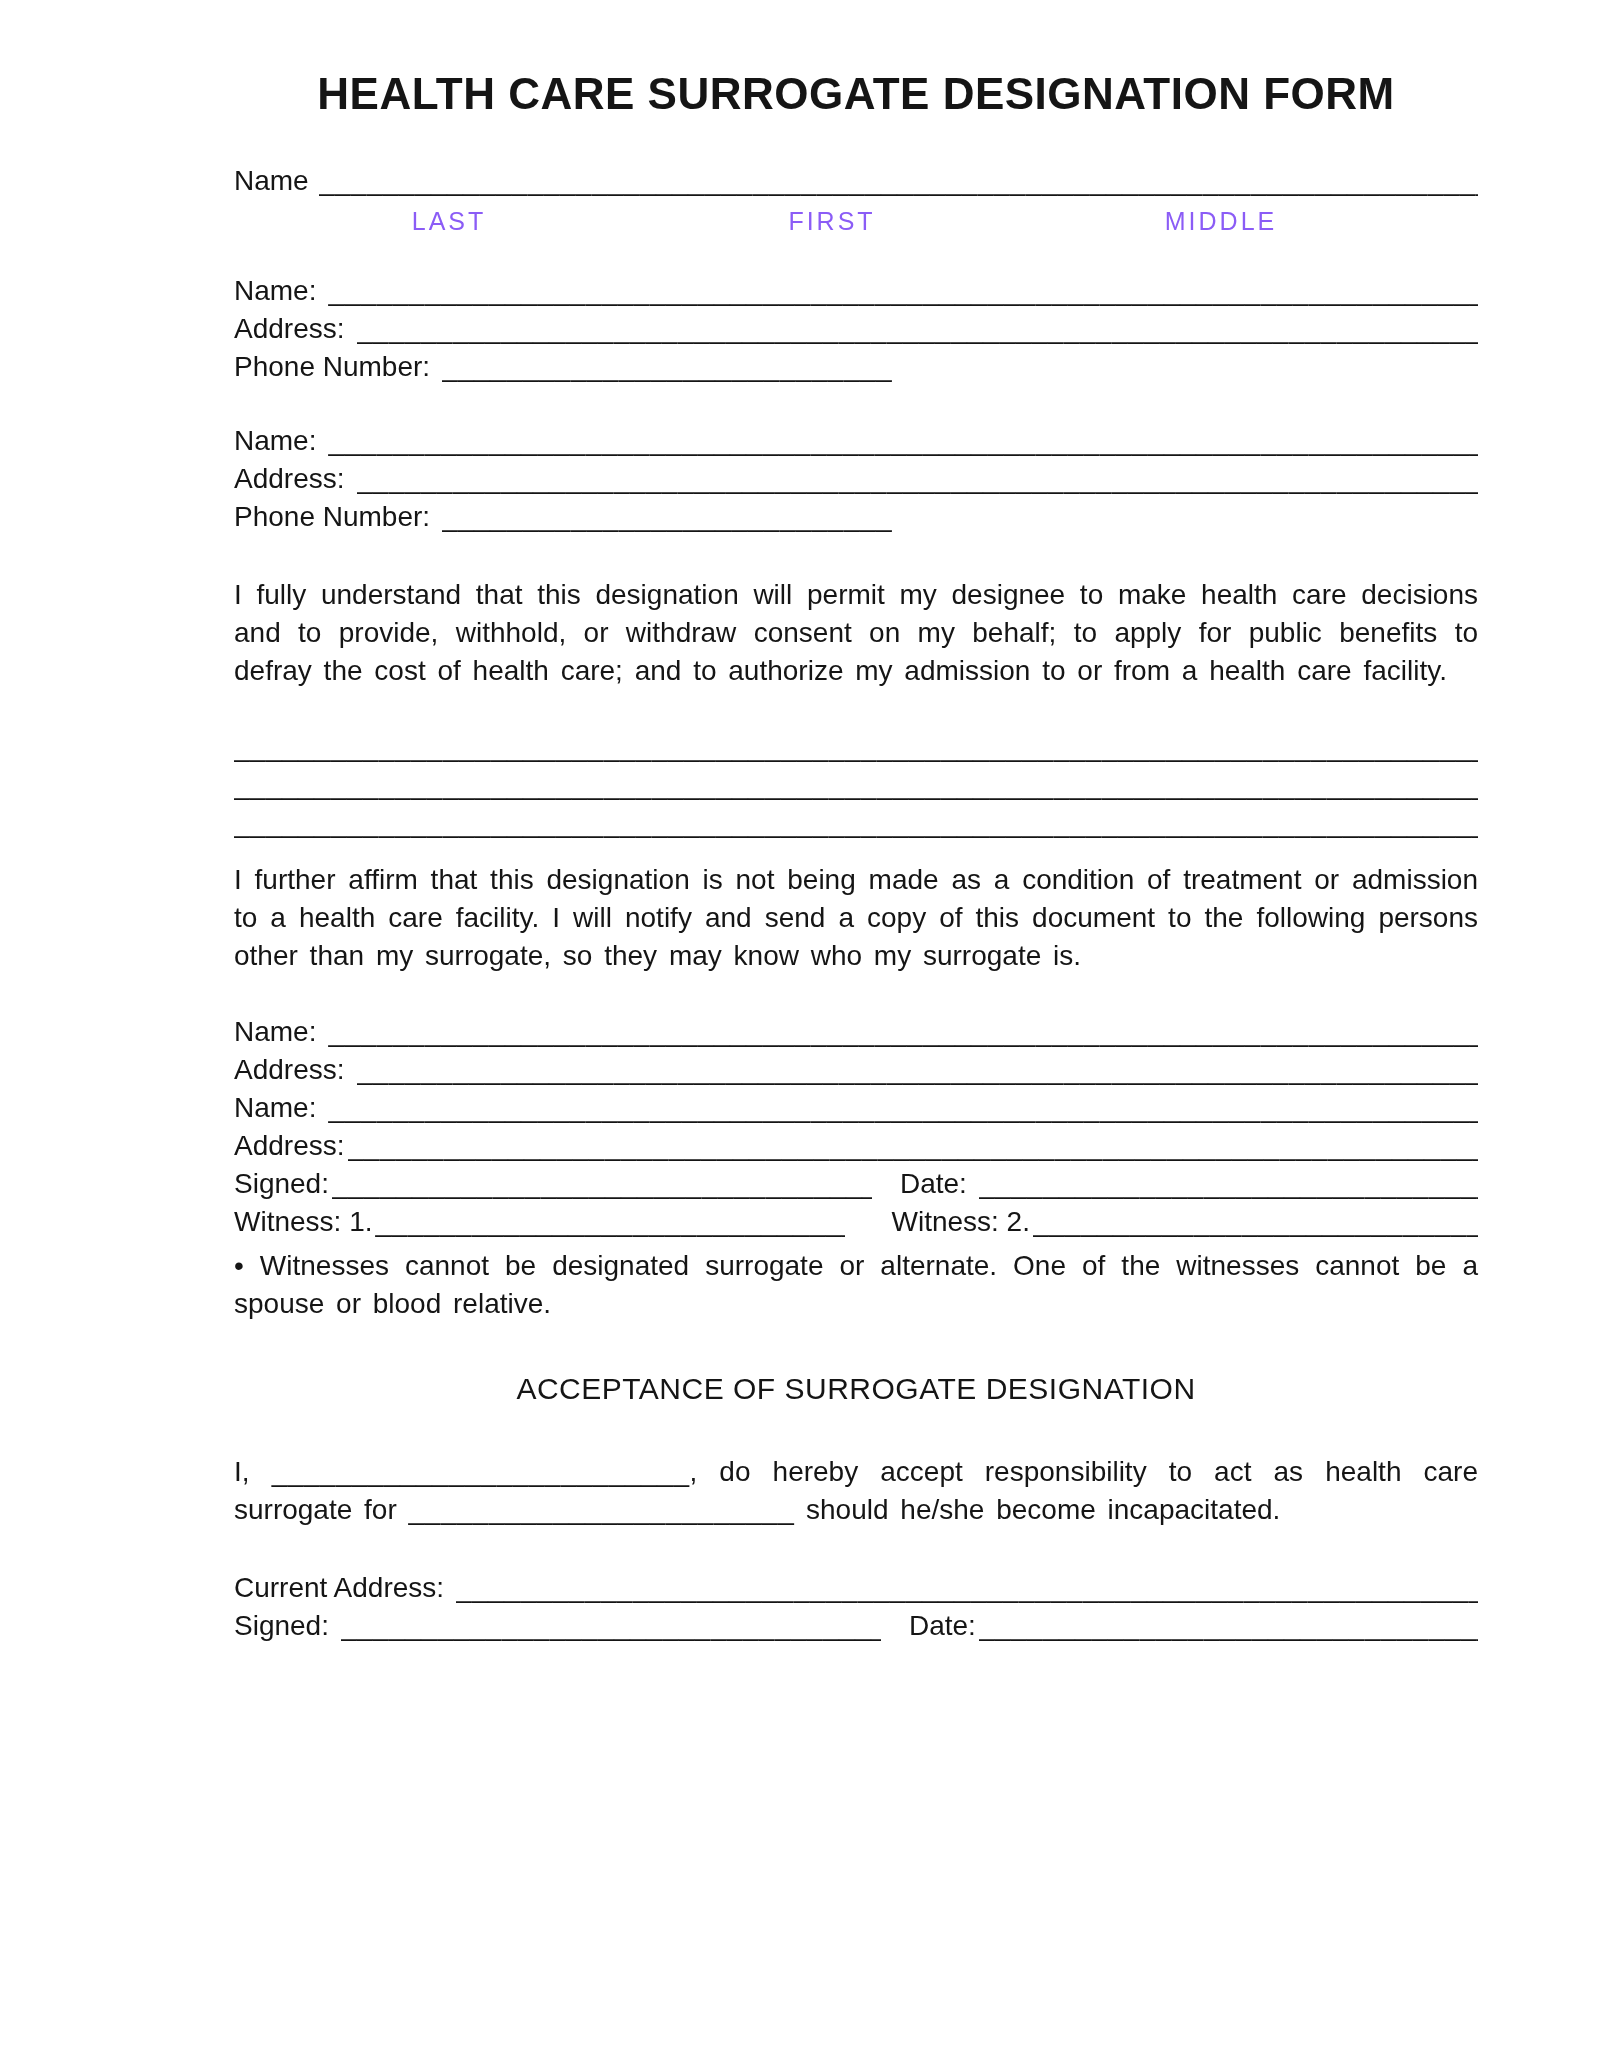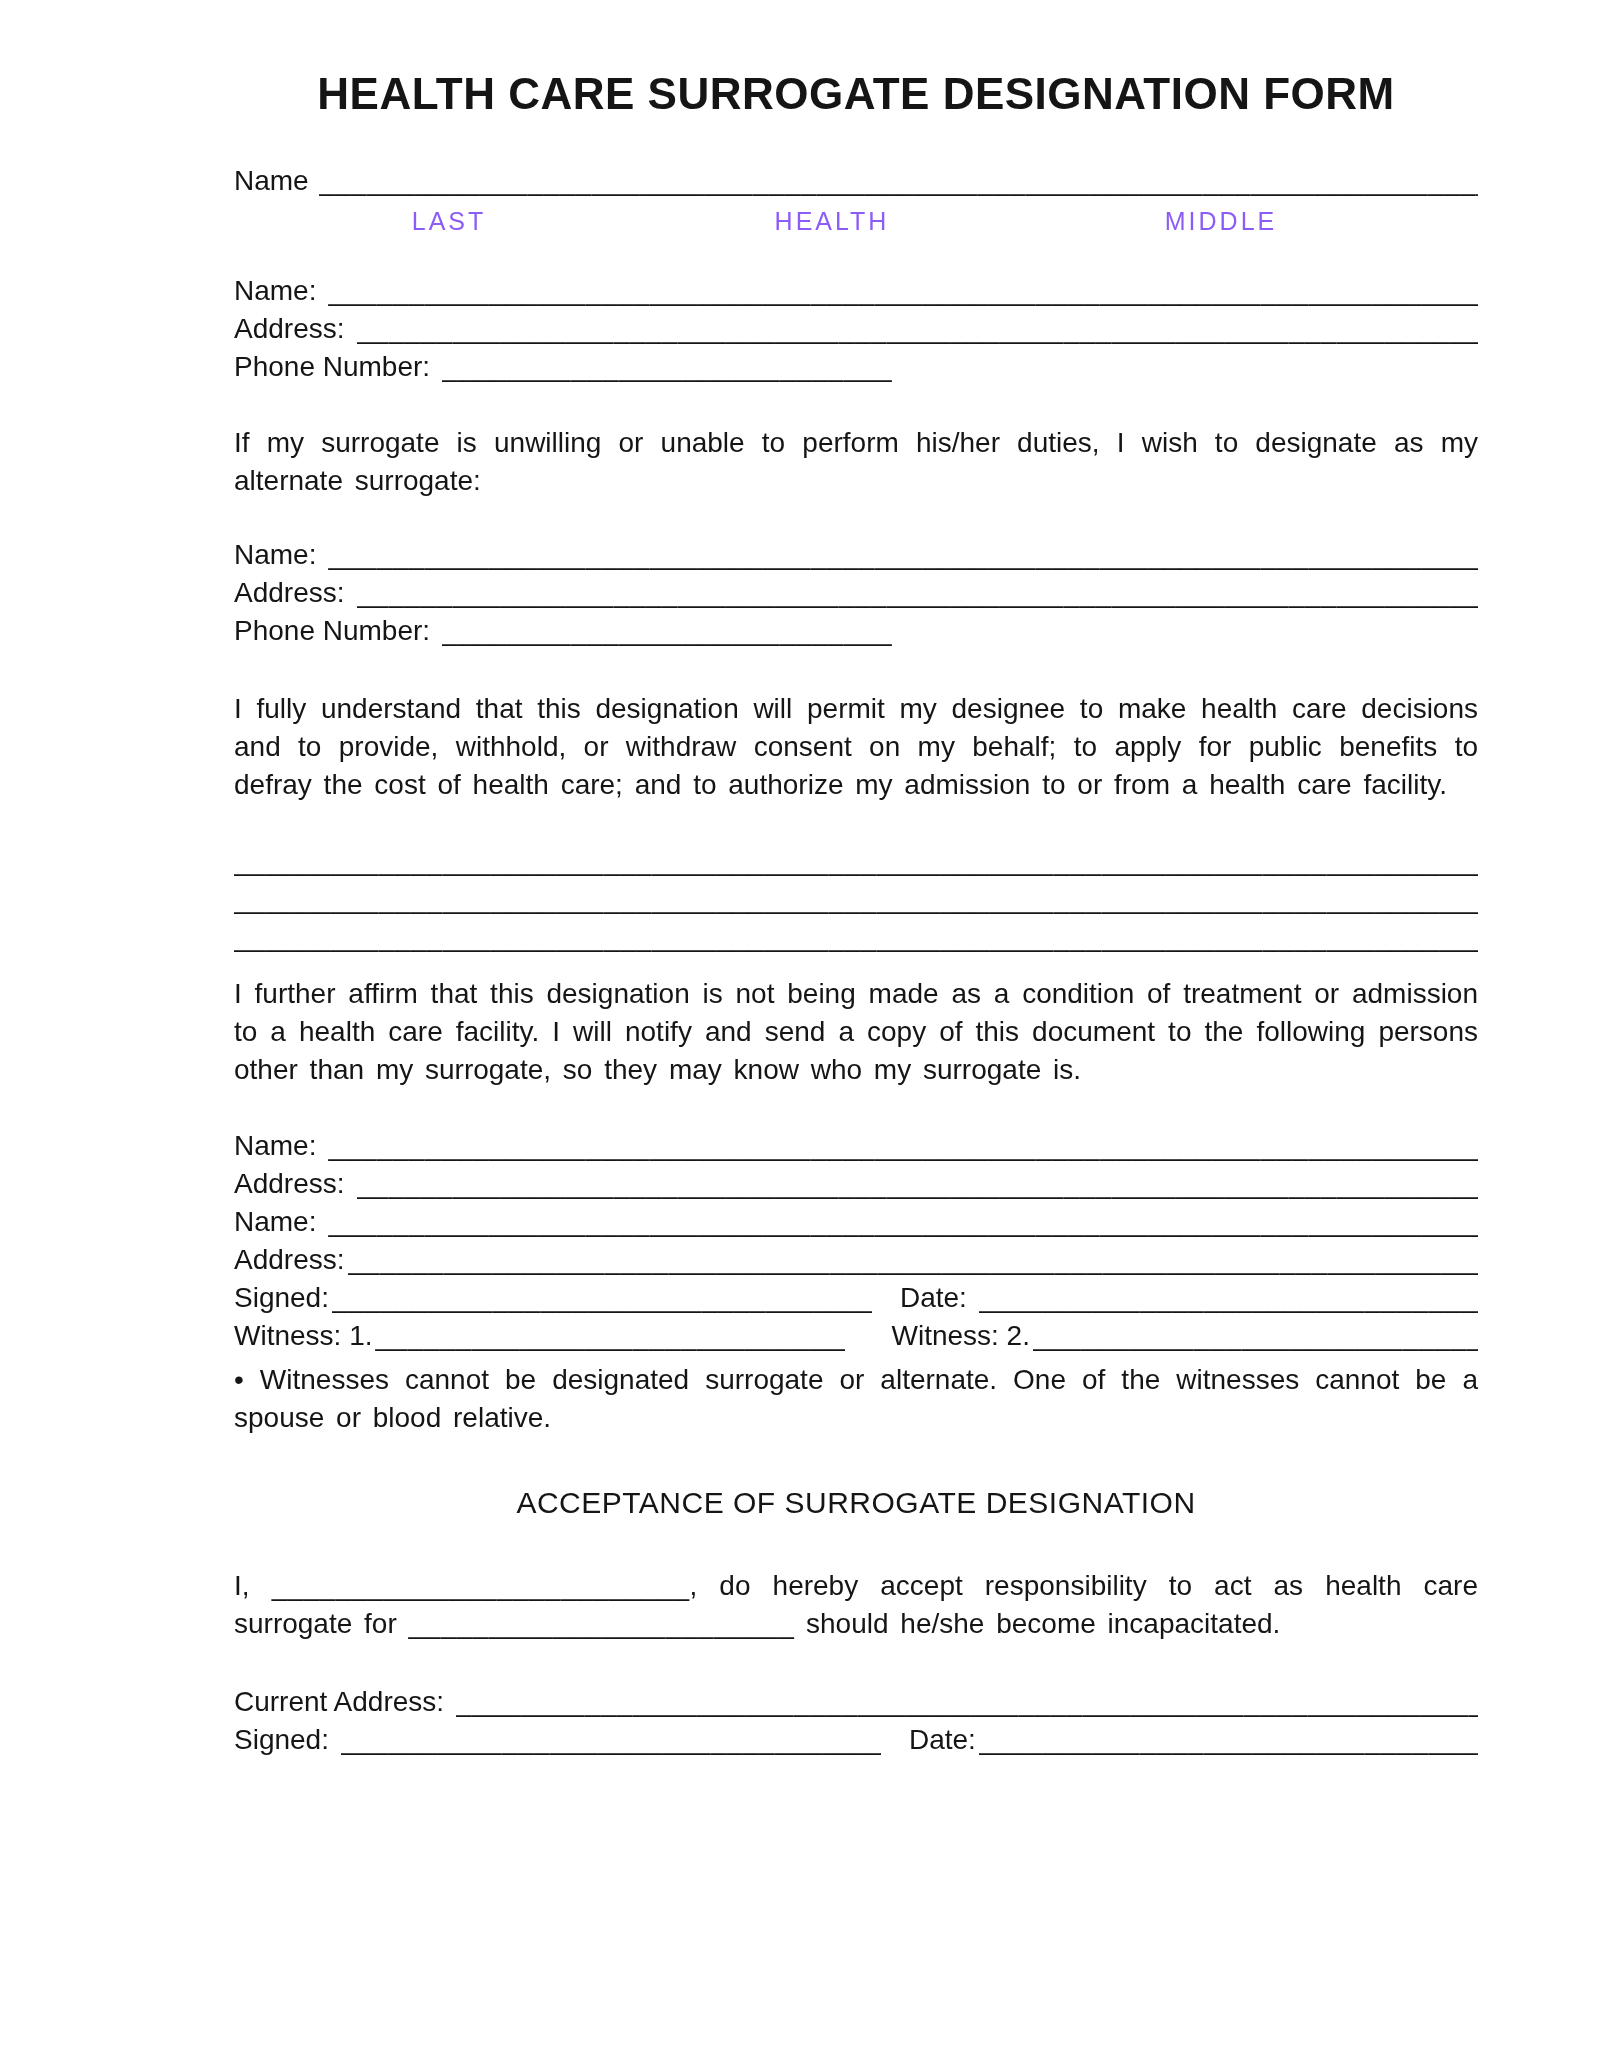--- a/index.html
+++ b/index.html
@@ -56,41 +56,40 @@
 <div class="page">
 
   <h1 class="title">HEALTH CARE SURROGATE DESIGNATION FORM</h1>
 
   <div class="line">
     <span class="label" style="margin-right:10px">Name</span>
     <span class="blank">________________________________________________________________________________</span>
   </div>
   <div class="sublabels">
     <span class="sub-last">LAST</span>
-    <span class="sub-first">HEALTH</span>
+    <span class="sub-first">FIRST</span>
     <span class="sub-middle">MIDDLE</span>
   </div>
 
 
   <div class="group">
     <div class="line">
       <span class="label">Name:</span>
       <span class="blank">________________________________________________________________________________</span>
     </div>
     <div class="line">
       <span class="label">Address:</span>
       <span class="blank">________________________________________________________________________________</span>
     </div>
     <div class="line">
       <span class="label">Phone Number:</span>
       <span class="blank w-phone">________________________________________________________________________________</span>
     </div>
   </div>
 
-  <p class="para mt-alt">If my surrogate is unwilling or unable to perform his/her duties, I wish to designate as my alternate surrogate:</p>
 
   <div class="group">
     <div class="line">
       <span class="label">Name:</span>
       <span class="blank">________________________________________________________________________________</span>
     </div>
     <div class="line">
       <span class="label">Address:</span>
       <span class="blank">________________________________________________________________________________</span>
     </div>

